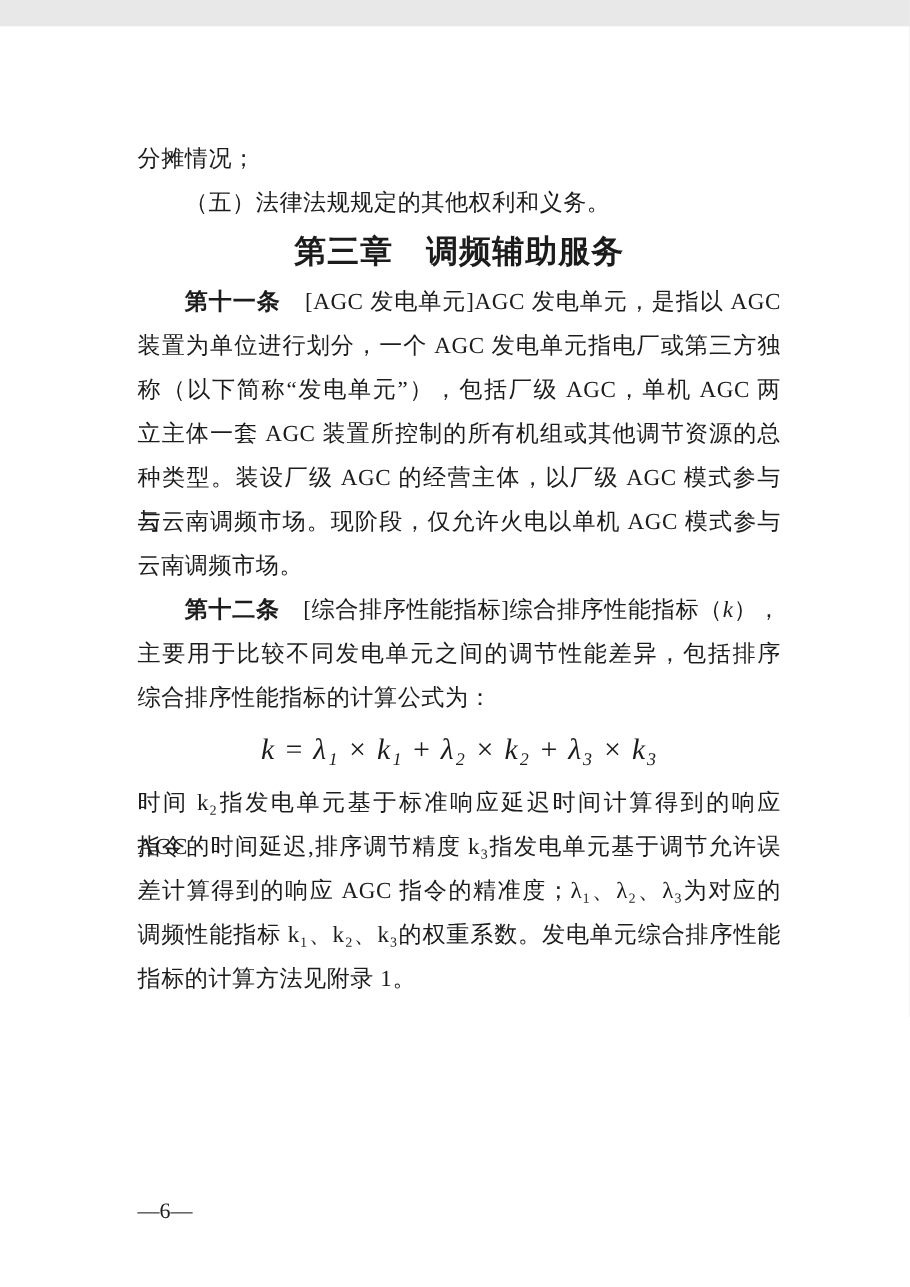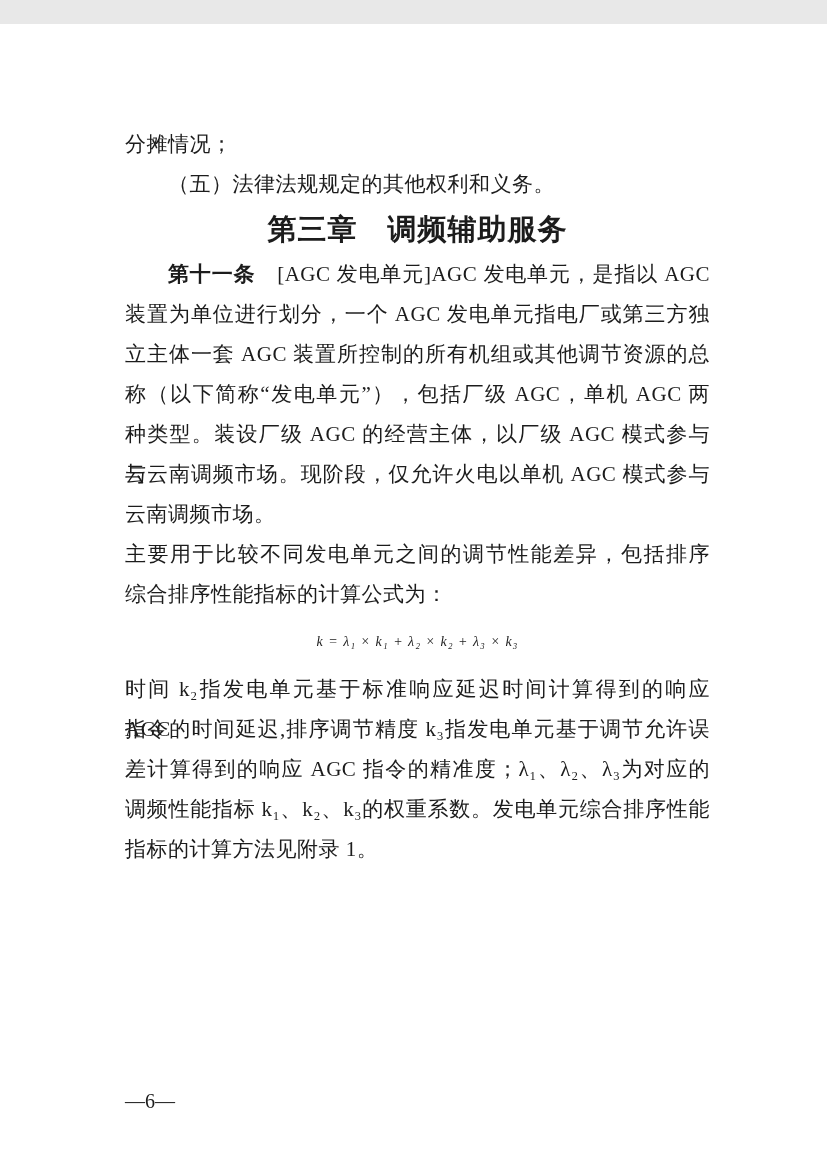--- a/index.html
+++ b/index.html
@@ -44,21 +44,21 @@
     font-size: 29px;
     font-weight: 700;
     font-family: "Liberation Sans", "DejaVu Sans", sans-serif;
     text-align: center;
     text-align-last: center;
     letter-spacing: 1px;
   }
   .line.formula {
     height: 55px;
     line-height: 55px;
-    font-size: 14px;
+    font-size: 27px;
     text-align: center;
     text-align-last: center;
     letter-spacing: 1px;
   }
   .line .b {
     font-weight: 700;
     font-family: "Liberation Sans", "DejaVu Sans", sans-serif;
   }
   .line .i {
     font-style: italic;
@@ -76,25 +76,26 @@
 </head>
 <body>
 
 <div class="page">
   <div class="textblock">
       <div class="line left"><span>分摊情况；</span></div>
       <div class="line indent left"><span>（五）法律法规规定的其他权利和义务。</span></div>
       <div class="line heading"><span>第三章　调频辅助服务</span></div>
       <div class="line indent"><span class="b">第十一条</span><span>　[AGC 发电单元]AGC 发电单元，是指以 AGC</span></div>
       <div class="line"><span>装置为单位进行划分，一个 AGC 发电单元指电厂或第三方独</span></div>
+      <div class="line"><span>称（以下简称“发电单元”），包括厂级 AGC，单机 AGC 两</span></div>
       <div class="line"><span>立主体一套 AGC 装置所控制的所有机组或其他调节资源的总</span></div>
-      <div class="line"><span>称（以下简称“发电单元”），包括厂级 AGC，单机 AGC 两</span></div>
       <div class="line"><span>种类型。装设厂级 AGC 的经营主体，以厂级 AGC 模式参与云</span></div>
       <div class="line"><span>与云南调频市场。现阶段，仅允许火电以单机 AGC 模式参与</span></div>
       <div class="line left"><span>云南调频市场。</span></div>
+      <div class="line indent"><span class="b">第十二条</span><span>　[综合排序性能指标]综合排序性能指标（</span><span class="i">k</span><span>），</span></div>
       <div class="line"><span>主要用于比较不同发电单元之间的调节性能差异，包括排序</span></div>
       <div class="line left"><span>综合排序性能指标的计算公式为：</span></div>
       <div class="line formula"><span class="i">k = λ₁ × k₁ + λ₂ × k₂ + λ₃ × k₃</span></div>
       <div class="line"><span>时间 k₂指发电单元基于标准响应延迟时间计算得到的响应 AGC</span></div>
       <div class="line"><span>指令的时间延迟,排序调节精度 k₃指发电单元基于调节允许误</span></div>
       <div class="line"><span>差计算得到的响应 AGC 指令的精准度；λ₁、λ₂、λ₃为对应的</span></div>
       <div class="line"><span>调频性能指标 k₁、k₂、k₃的权重系数。发电单元综合排序性能</span></div>
       <div class="line left"><span>指标的计算方法见附录 1。</span></div>
     </div>
   <div class="pagenum">—6—</div>

